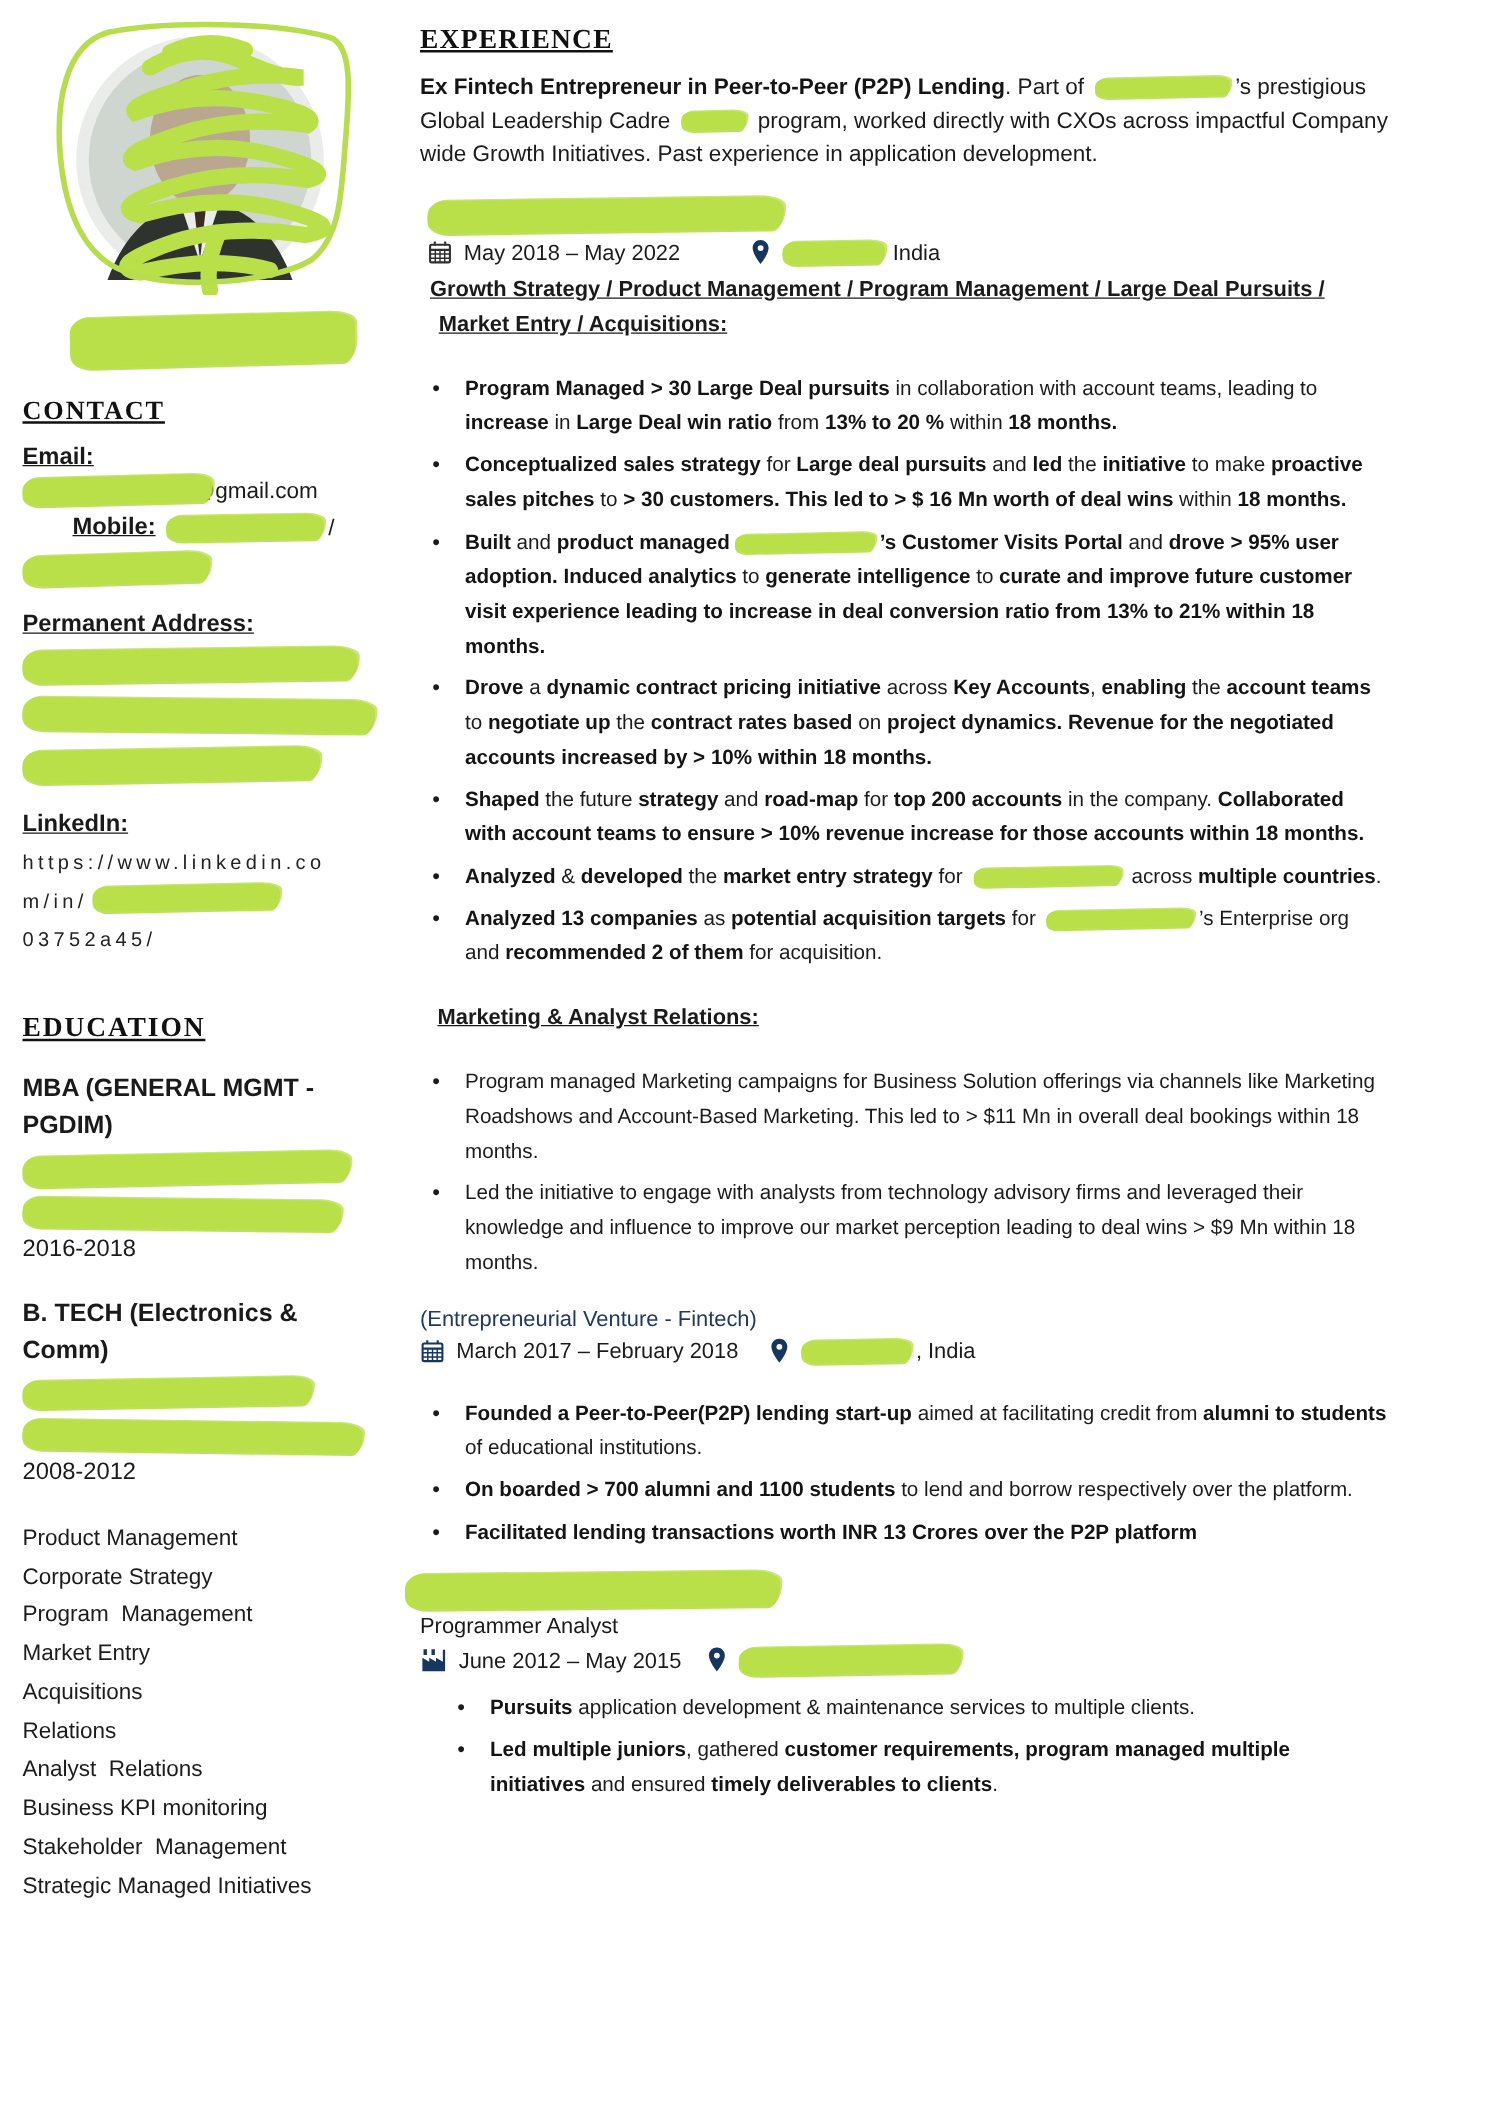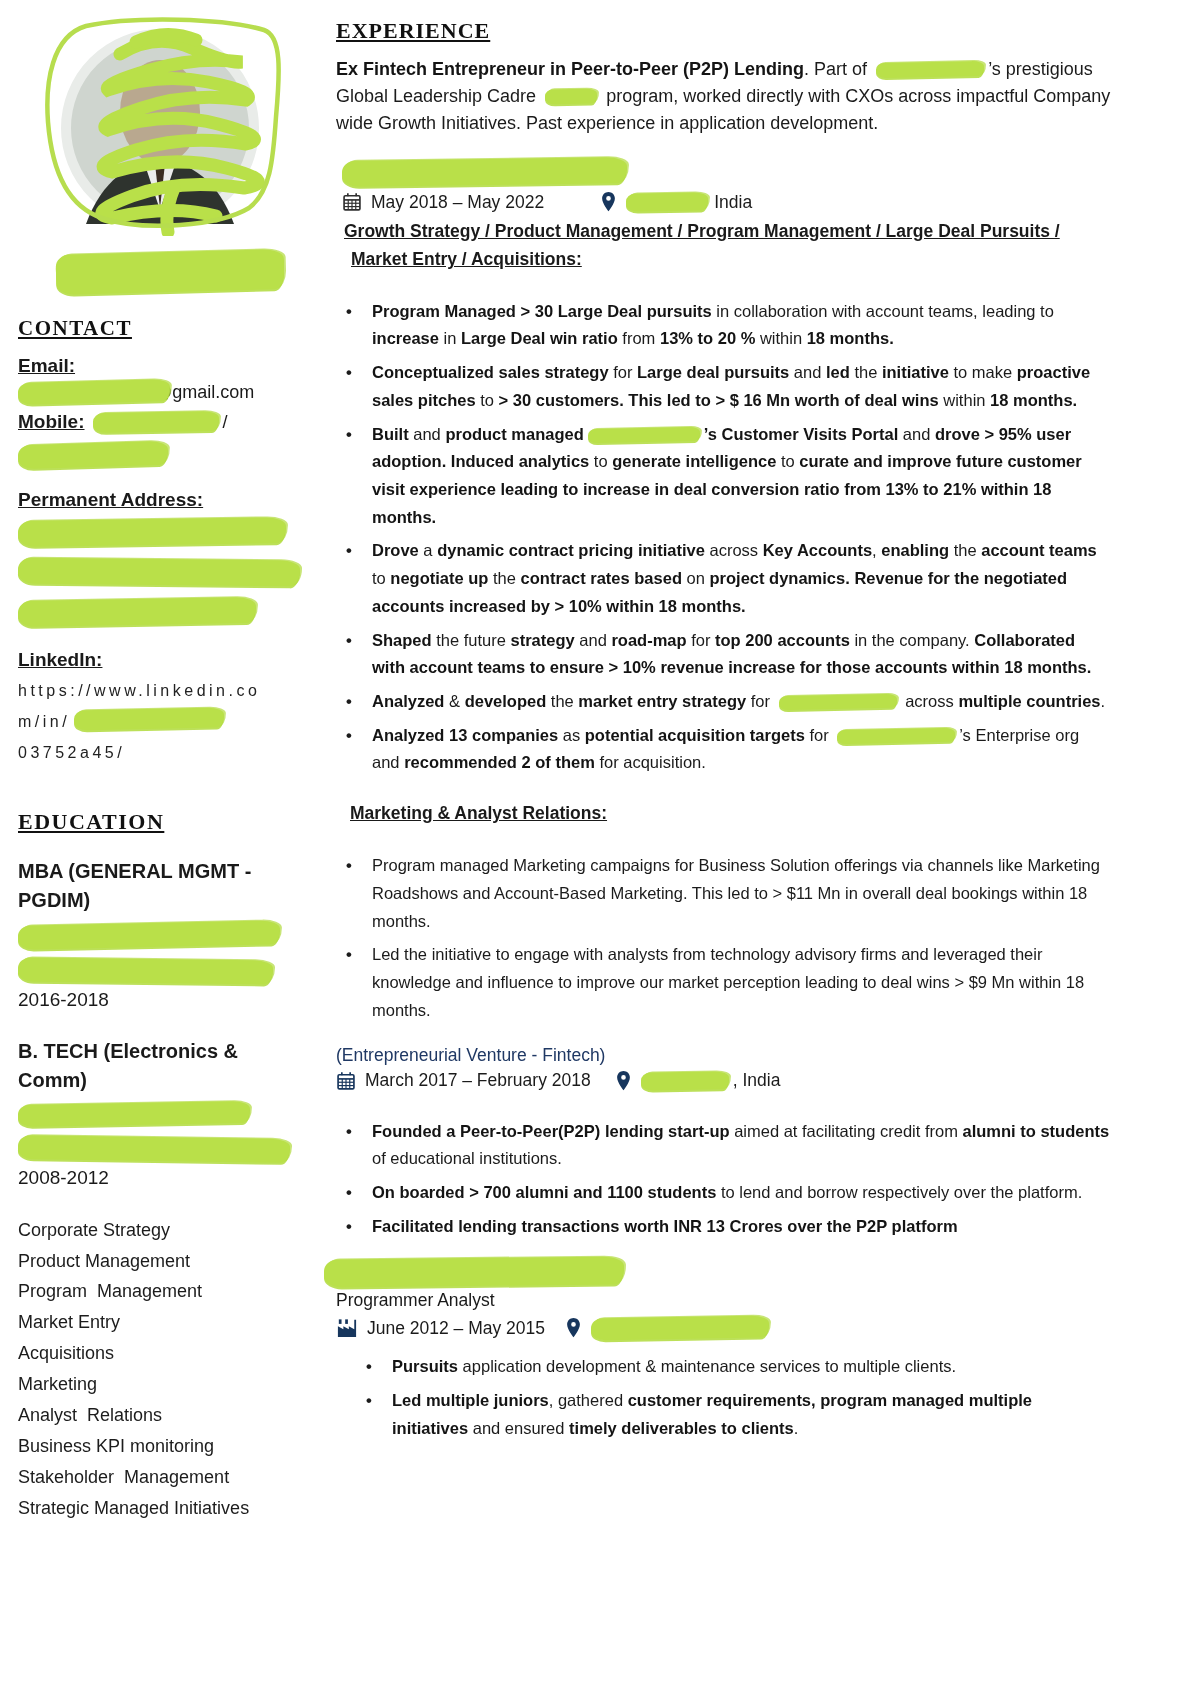--- a/index.html
+++ b/index.html
@@ -80,21 +80,21 @@
     <div class="scribble name-redact"></div>
 
     <h2 class="serif-h h-contact">CONTACT</h2>
 
     <div class="side-label">Email:</div>
     <div class="side-line email-line">
       <span class="scribble" style="width:152px;height:22px;transform:rotate(-1.5deg);"></span>
       <span class="vis">@gmail.com</span>
     </div>
 
-    <div class="side-line" style="margin-top:8px;">
+    <div class="side-line" style="margin-top:8px;margin-left:40px;">
       <span class="side-label" style="margin:0 8px 0 0;">Mobile:</span>
       <span class="scribble" style="width:126px;height:20px;transform:rotate(-1deg);"></span>
       <span style="margin-left:4px;">/</span>
     </div>
     <div class="scribble" style="width:150px;height:24px;margin-top:10px;transform:rotate(-1.8deg);"></div>
 
     <div class="side-label" style="margin-top:22px;">Permanent Address:</div>
     <div class="scribble" style="width:268px;height:26px;margin-top:8px;transform:rotate(-0.8deg);"></div>
     <div class="scribble" style="width:282px;height:26px;margin-top:14px;transform:rotate(0.6deg);"></div>
     <div class="scribble" style="width:238px;height:26px;margin-top:14px;transform:rotate(-1deg);"></div>
@@ -116,26 +116,26 @@
     </div>
 
     <div class="edu-block">
       <div class="edu-degree">B. TECH (Electronics &amp; Comm)</div>
       <div class="scribble" style="width:232px;height:22px;transform:rotate(-1deg);"></div>
       <div class="scribble" style="width:272px;height:24px;margin-top:12px;transform:rotate(0.8deg);"></div>
       <div class="edu-years">2008-2012</div>
     </div>
 
     <ul class="skills-list">
+        <li>Product Management</li>
         <li>Corporate Strategy</li>
-        <li>Product Management</li>
         <li>Program  Management</li>
         <li>Market Entry</li>
         <li>Acquisitions</li>
-        <li>Marketing</li>
+        <li>Relations</li>
         <li>Analyst  Relations</li>
         <li>Business KPI monitoring</li>
         <li>Stakeholder  Management</li>
         <li>Strategic Managed Initiatives</li>
       </ul>
   </aside>
 
   <main class="main">
 
     <h2 class="serif-h h-experience">EXPERIENCE</h2>

